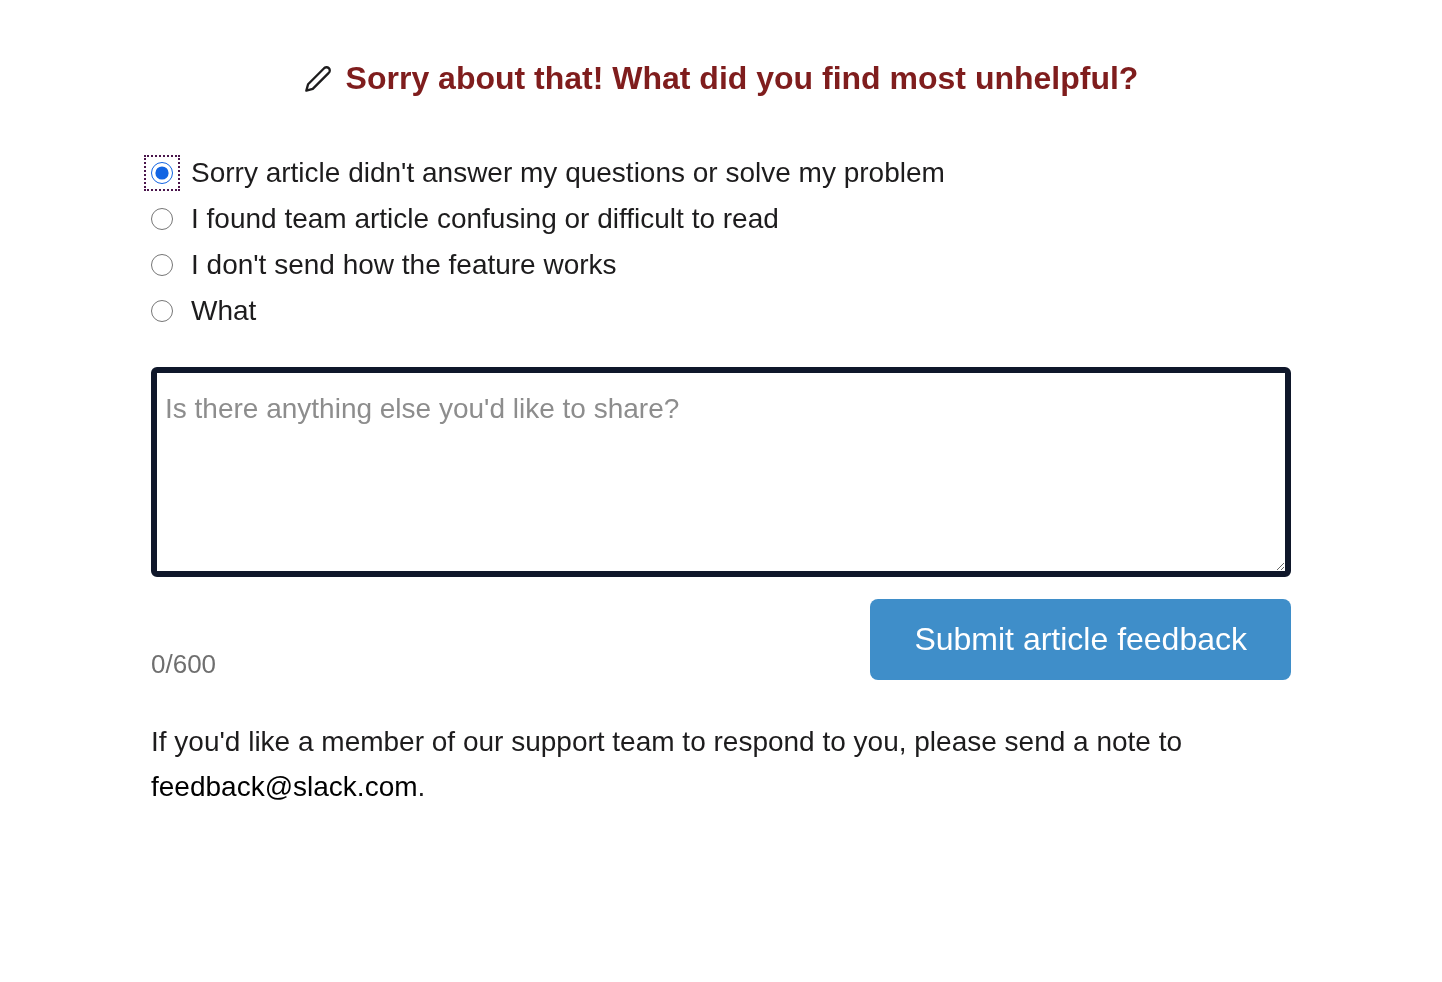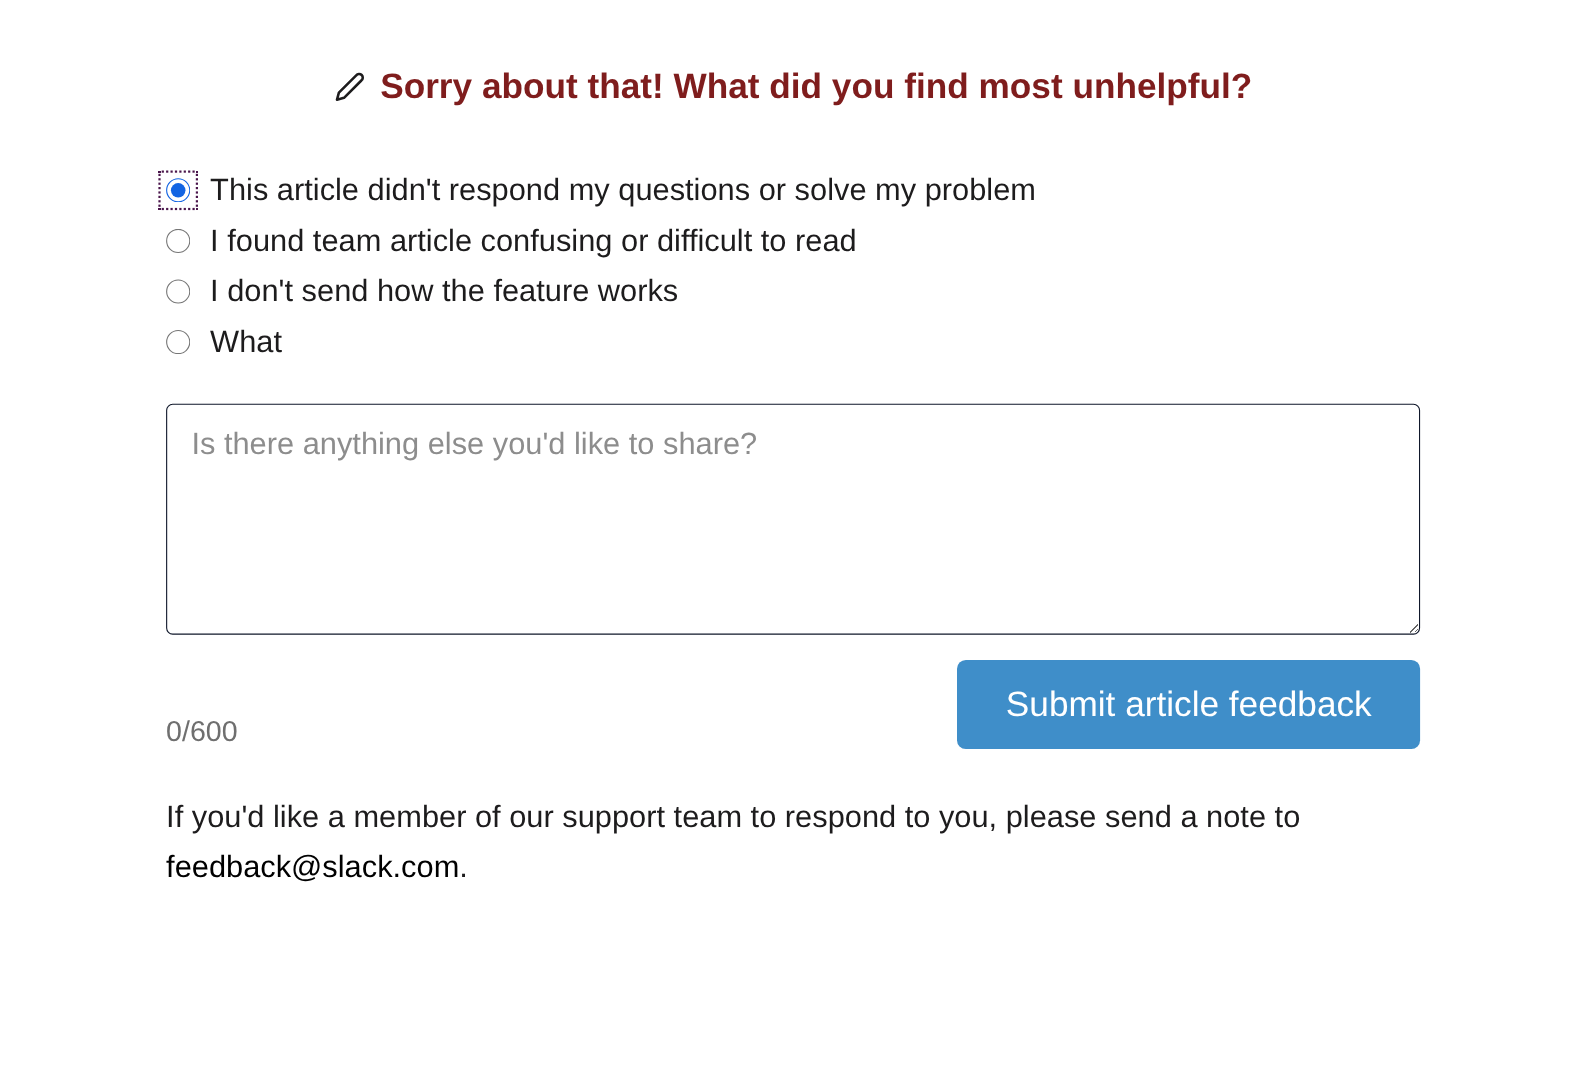--- a/index.html
+++ b/index.html
@@ -70,23 +70,23 @@
       font-size: 28px;
       color: #1d1c1d;
       cursor: pointer;
     }
     .textarea-wrap {
       margin-bottom: 8px;
     }
     .textarea {
       width: 100%;
       height: 210px;
-      border: 1px solid #0f172a;
+      border: 6px solid #0f172a;
       border-radius: 6px;
-      padding: 20px 22px;
+      padding: 20px 8px;
       font-size: 28px;
       font-family: inherit;
       color: #1d1c1d;
       resize: vertical;
     }
     .textarea::placeholder {
       color: #8d8d8d;
     }
     .counter-row {
       display: flex;
@@ -132,21 +132,21 @@
       </svg>
     </span>
     <h1 class="heading">Sorry about that! What did you find most unhelpful?</h1>
   </div>
 
   <div class="radio-group">
     <div class="radio-row focused">
       <span class="radio-wrap">
         <input type="radio" name="reason" class="radio-input" checked="" style="">
       </span>
-      <label class="radio-label">This article didn't respond my questions or solve my problem</label>
+      <label class="radio-label">Sorry article didn't answer my questions or solve my problem</label>
     </div>
     <div class="radio-row">
       <span class="radio-wrap">
         <input type="radio" name="reason" class="radio-input" style="">
       </span>
       <label class="radio-label">I found team article confusing or difficult to read</label>
     </div>
     <div class="radio-row">
       <span class="radio-wrap">
         <input type="radio" name="reason" class="radio-input" style="">

